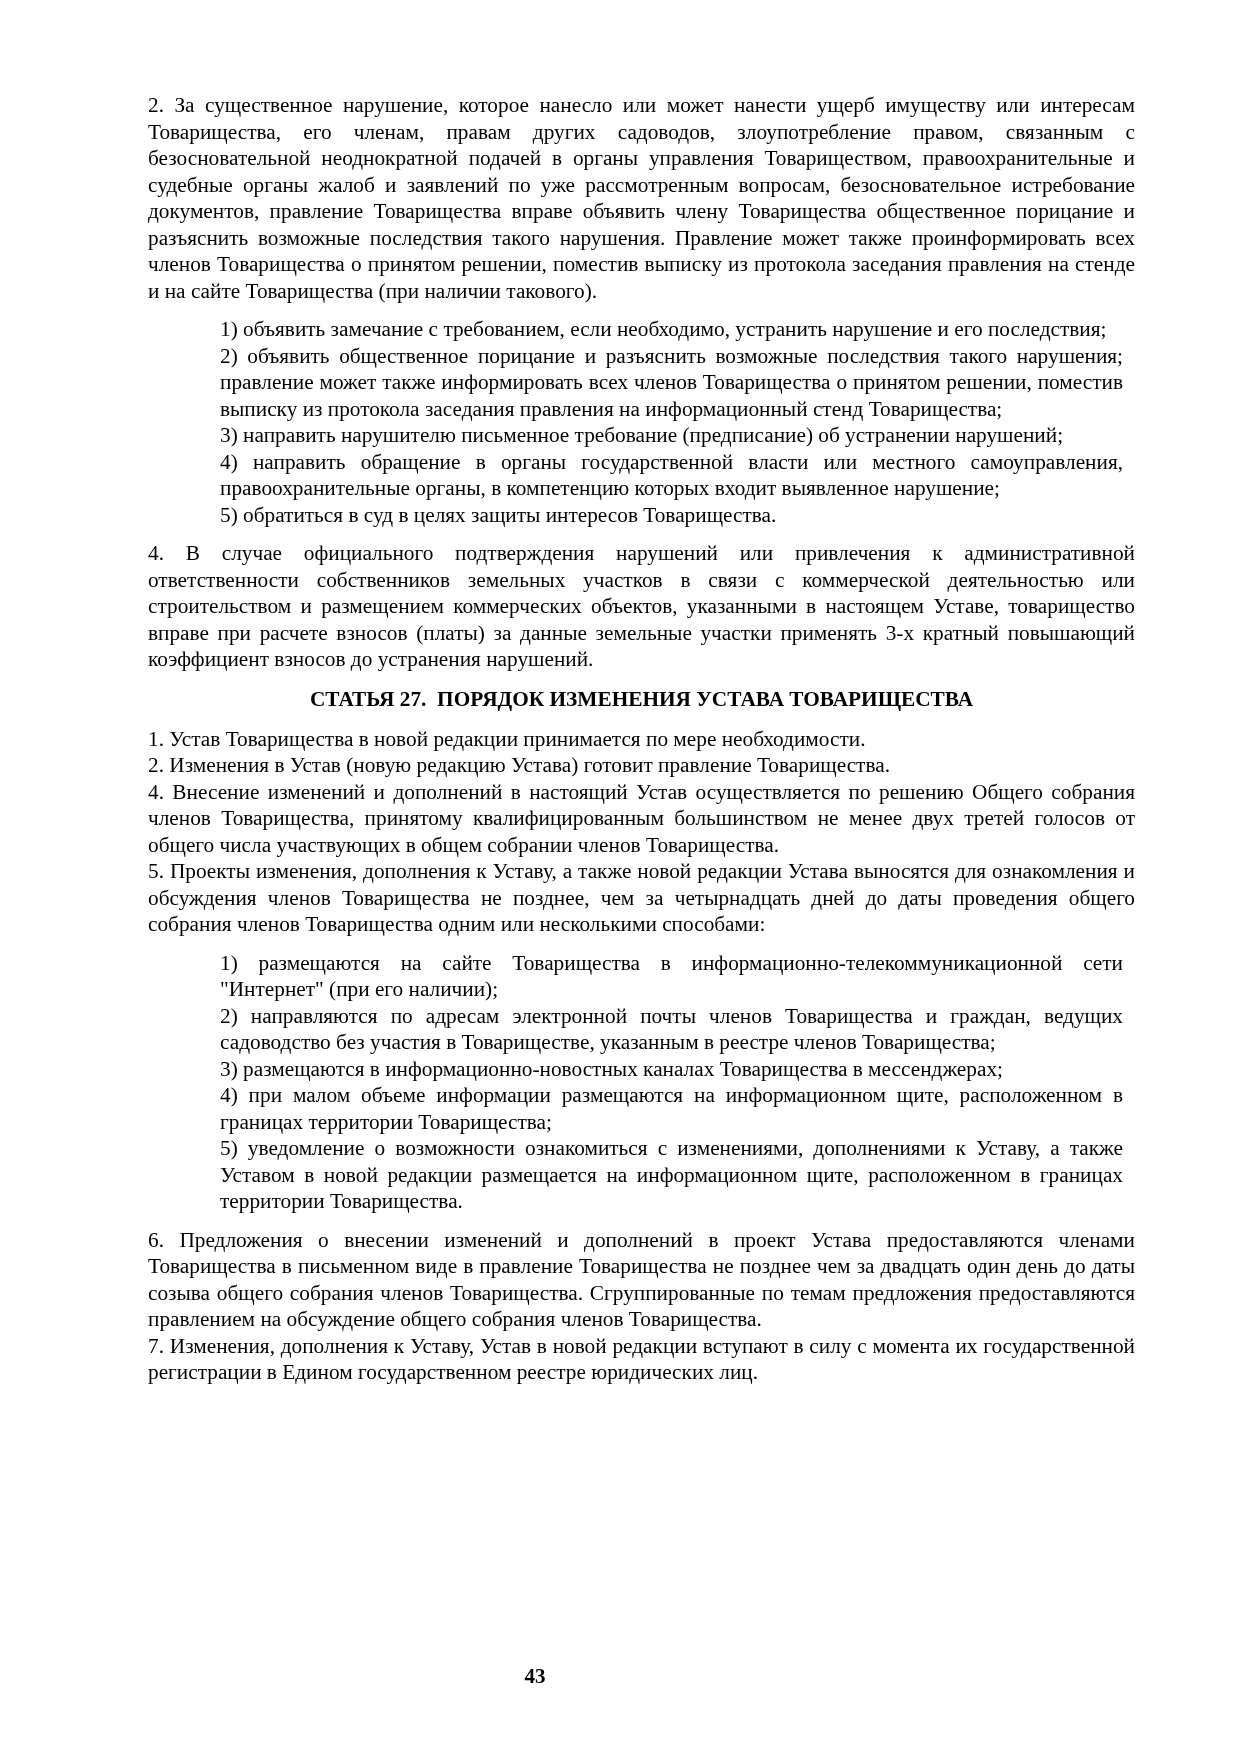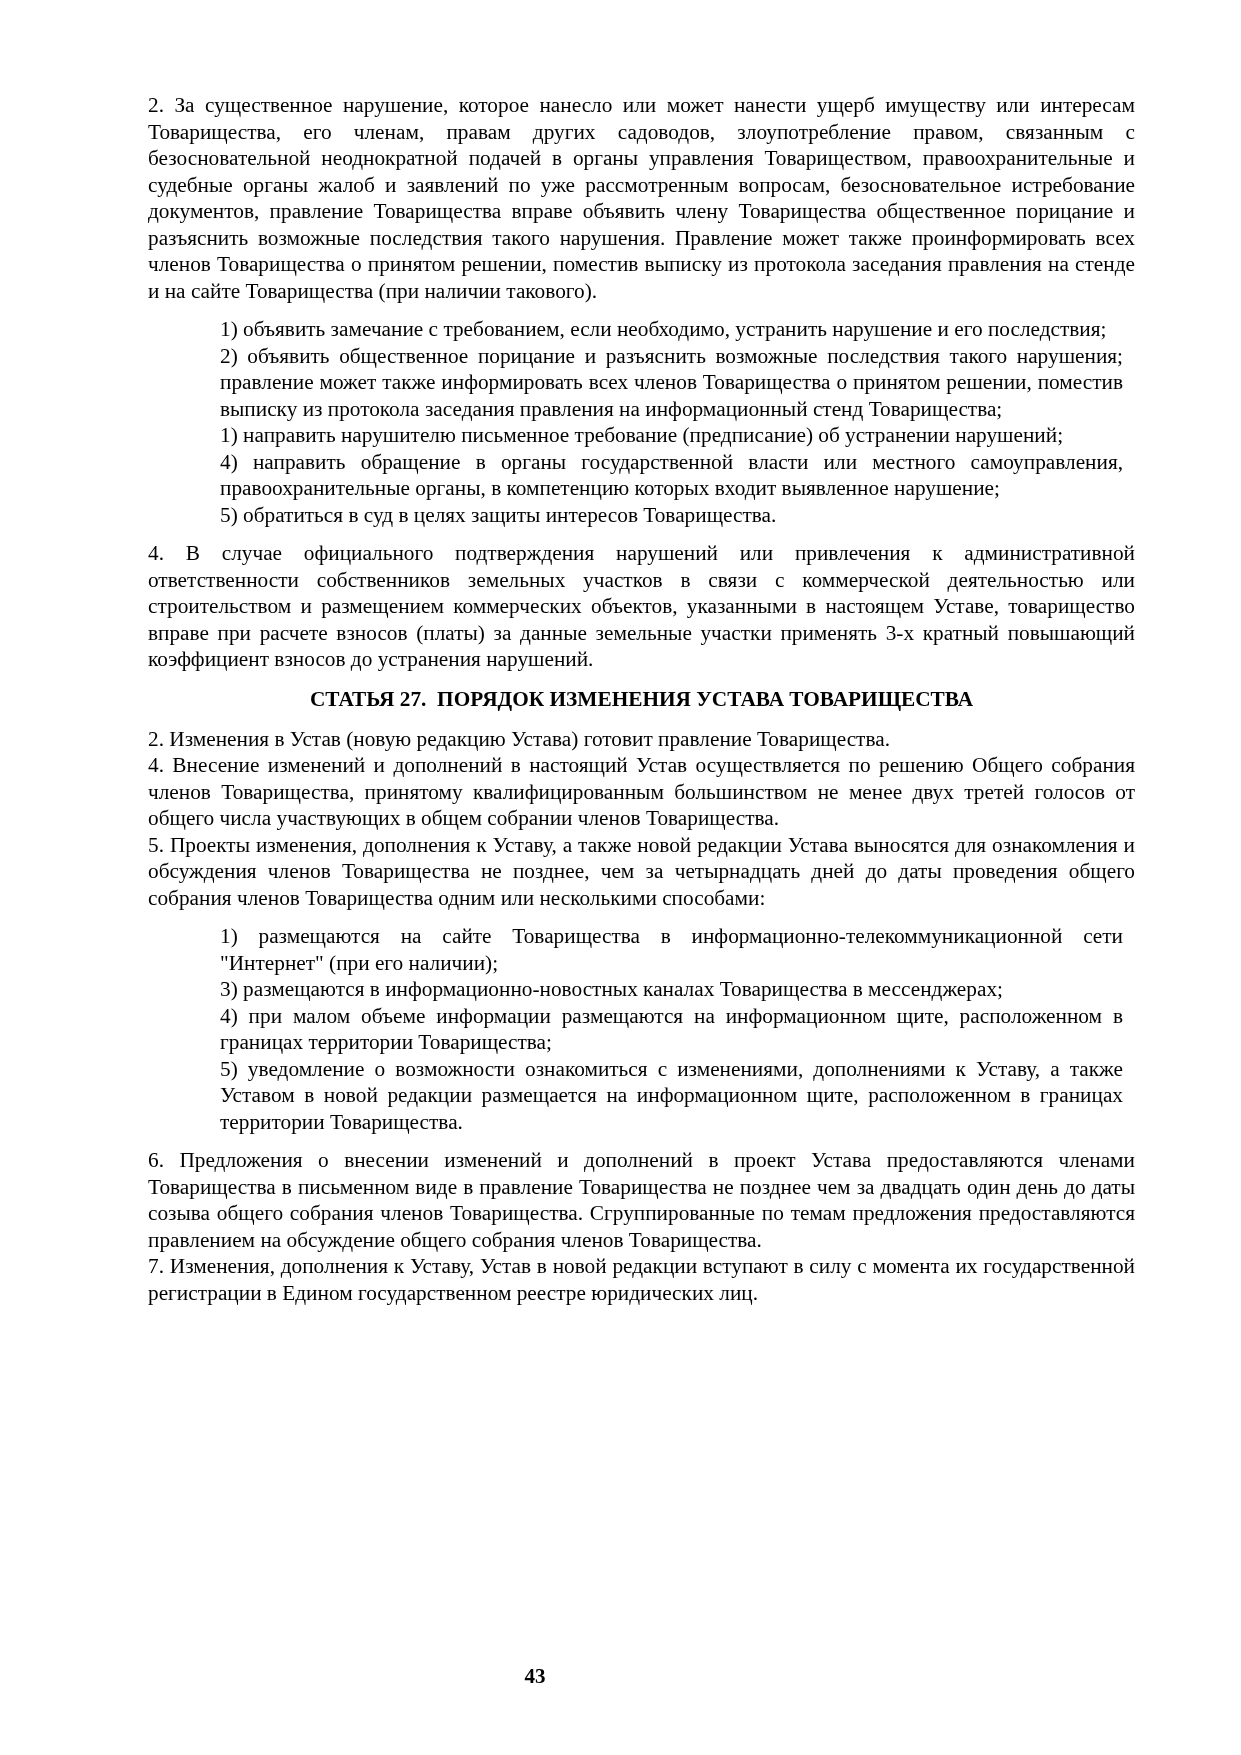--- a/index.html
+++ b/index.html
@@ -59,36 +59,38 @@
 <body>
 
 <div class="page">
 
   <section>
     <p class="para">2.  За существенное нарушение, которое нанесло или может нанести ущерб имуществу или интересам Товарищества, его членам, правам других садоводов, злоупотребление правом, связанным с безосновательной неоднократной подачей в органы управления Товариществом, правоохранительные и судебные органы жалоб и заявлений по уже рассмотренным вопросам, безосновательное истребование документов, правление Товарищества вправе объявить члену Товарищества общественное порицание и разъяснить возможные последствия такого нарушения. Правление может также проинформировать всех членов Товарищества о принятом решении, поместив выписку из протокола заседания правления на стенде и на сайте Товарищества (при наличии такового).</p>
 
     <ul class="list">
       <li class="list-item">1) объявить замечание с требованием, если необходимо, устранить нарушение и его последствия;</li>
       <li class="list-item">2)  объявить общественное порицание и разъяснить возможные последствия такого нарушения; правление может также информировать всех членов Товарищества о принятом решении, поместив выписку из протокола заседания правления на информационный стенд Товарищества;</li>
-      <li class="list-item">1)  направить нарушителю письменное требование (предписание) об устранении нарушений;</li>
+      <li class="list-item">3)  направить нарушителю письменное требование (предписание) об устранении нарушений;</li>
       <li class="list-item">4) направить обращение в органы государственной власти или местного самоуправления, правоохранительные органы, в компетенцию которых входит выявленное нарушение;</li>
       <li class="list-item">5)  обратиться в суд в целях защиты интересов Товарищества.</li>
     </ul>
 
     <p class="para">4. В случае официального подтверждения нарушений или привлечения к административной ответственности собственников земельных участков в связи с коммерческой деятельностью или строительством и размещением коммерческих объектов, указанными в настоящем Уставе, товарищество вправе при расчете взносов (платы) за данные земельные участки применять 3-х кратный повышающий коэффициент взносов до устранения нарушений.</p>
   </section>
 
   <section>
     <h2 class="heading">СТАТЬЯ 27.  ПОРЯДОК ИЗМЕНЕНИЯ УСТАВА ТОВАРИЩЕСТВА</h2>
 
+    <p class="para">1.  Устав Товарищества в новой редакции принимается по мере необходимости.</p>
     <p class="para">2.  Изменения в Устав (новую редакцию Устава) готовит правление Товарищества.</p>
     <p class="para">4. Внесение изменений и дополнений в настоящий Устав осуществляется по решению Общего собрания членов Товарищества, принятому квалифицированным большинством не менее двух третей голосов от общего числа участвующих в общем собрании членов Товарищества.</p>
     <p class="para">5. Проекты изменения, дополнения к Уставу, а также новой редакции Устава выносятся для ознакомления и обсуждения членов Товарищества не позднее, чем за четырнадцать дней до даты проведения общего собрания членов Товарищества одним или несколькими способами:</p>
     <ul class="list">
       <li class="list-item">1) размещаются на сайте Товарищества в информационно-телекоммуникационной сети "Интернет" (при его наличии);</li>
+      <li class="list-item">2) направляются по адресам электронной почты членов Товарищества и граждан, ведущих садоводство без участия в Товариществе, указанным в реестре членов Товарищества;</li>
       <li class="list-item">3)  размещаются в информационно-новостных каналах Товарищества в мессенджерах;</li>
       <li class="list-item">4) при малом объеме информации размещаются на информационном щите, расположенном в границах территории Товарищества;</li>
       <li class="list-item">5)  уведомление о возможности ознакомиться с изменениями, дополнениями к Уставу, а также Уставом в новой редакции размещается на информационном щите, расположенном в границах территории Товарищества.</li>
     </ul>
     <p class="para">6. Предложения о внесении изменений и дополнений в проект Устава предоставляются членами Товарищества в письменном виде в правление Товарищества не позднее чем за двадцать один день до даты созыва общего собрания членов Товарищества. Сгруппированные по темам предложения предоставляются правлением на обсуждение общего собрания членов Товарищества.</p>
     <p class="para">7. Изменения, дополнения к Уставу, Устав в новой редакции вступают в силу с момента их государственной регистрации в Едином государственном реестре юридических лиц.</p>
   </section>
 </div>
 
 <div class="page-number">43</div>

